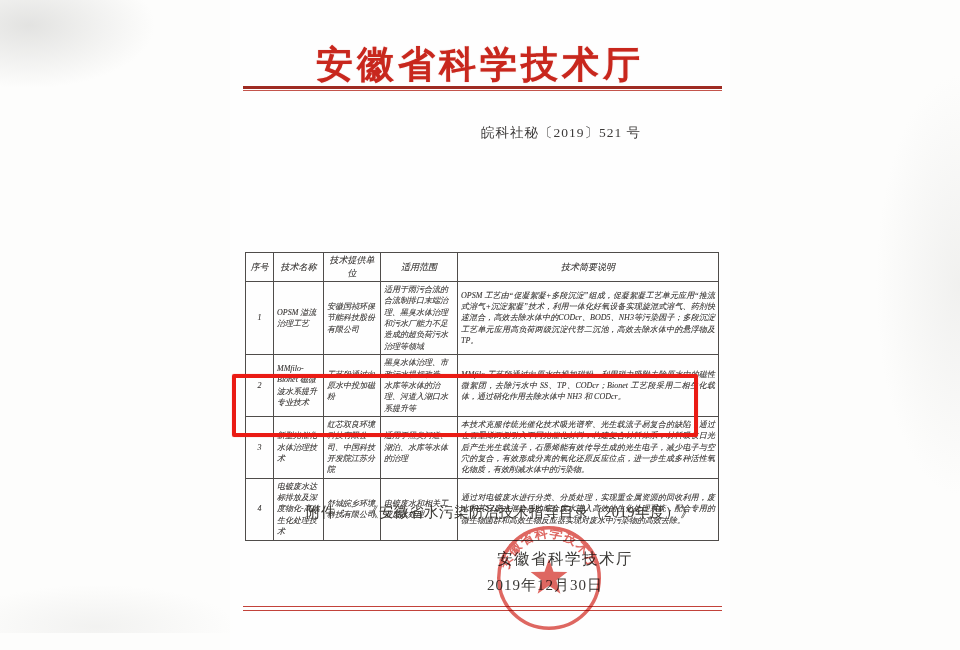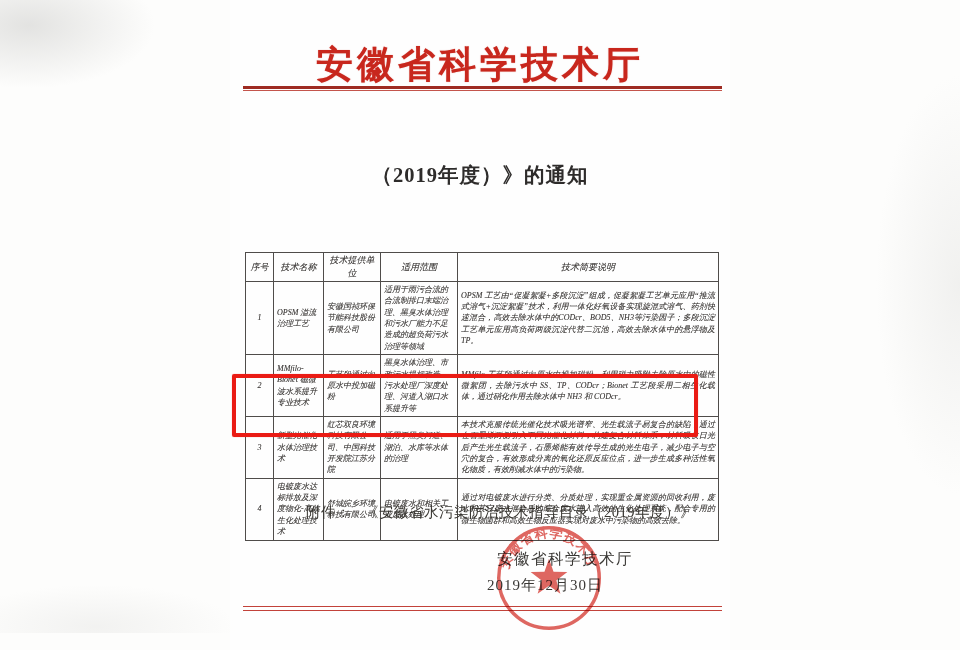--- a/index.html
+++ b/index.html
@@ -97,23 +97,23 @@
   }
 </style>
 </head>
 <body>
 
 <div class="stage">
   <div class="page"></div>
 
   <div class="agency-title">安徽省科学技术厅</div>
   <div class="head-rule"></div>
+  <div class="doc-number">皖科社秘〔2019〕521 号</div>
 
   <div class="notice-title">
-    <div>（2019年度）》的通知</div>
   </div>
 
   <table class="tech-table">
     <colgroup>
       <col style="width:28px">
         <col style="width:50px">
         <col style="width:57px">
       <col style="width:77px">
         <col style="width:261px">
     </colgroup>
@@ -129,21 +129,21 @@
       <td class="c-no">1</td>
       <td class="c-name">OPSM 溢流治理工艺</td>
       <td class="c-prov">安徽国祯环保节能科技股份有限公司</td>
       <td class="c-scope">适用于雨污合流的合流制排口末端治理、黑臭水体治理和污水厂能力不足造成的超负荷污水治理等领域</td>
       <td class="c-sum">OPSM 工艺由“促凝絮凝+多段沉淀”组成，促凝絮凝工艺单元应用“推流式溶气+沉淀絮凝”技术，利用一体化好氧设备实现旋混式溶气、药剂快速混合，高效去除水体中的CODcr、BOD5、NH3等污染因子；多段沉淀工艺单元应用高负荷两级沉淀代替二沉池，高效去除水体中的悬浮物及TP。</td>
     </tr>
     <tr class="r2">
       <td class="c-no">2</td>
       <td class="c-name">MMfilo-Bionet 磁微波水系提升专业技术</td>
       <td class="c-prov">工艺段通过向原水中投加磁粉</td>
-      <td class="c-scope">黑臭水体治理、市政污水提标改造、污水处理厂深度处理、河道入湖口水系提升等</td>
+      <td class="c-scope">黑臭水体治理、市政污水提标改造、水库等水体的治理、河道入湖口水系提升等</td>
       <td class="c-sum">MMfilo 工艺段通过向原水中投加磁粉，利用磁力吸附去除原水中的磁性微絮团，去除污水中 SS、TP、CODcr；Bionet 工艺段采用二相生化载体，通过硝化作用去除水体中 NH3 和 CODcr。</td>
     </tr>
     <tr class="r3">
       <td class="c-no">3</td>
       <td class="c-name">新型光催化水体治理技术</td>
       <td class="c-prov">红芯双良环境科技有限公司、中国科技开发院江苏分院</td>
       <td class="c-scope">适用于黑臭河道、湖泊、水库等水体的治理</td>
       <td class="c-sum">本技术克服传统光催化技术吸光谱窄、光生载流子易复合的缺陷，通过在石墨烯两侧引入不同光催化材料，构建复合材料体系，材料吸收日光后产生光生载流子，石墨烯能有效传导生成的光生电子，减少电子与空穴的复合，有效形成分离的氧化还原反应位点，进一步生成多种活性氧化物质，有效削减水体中的污染物。</td>
     </tr>
     <tr class="r4">

